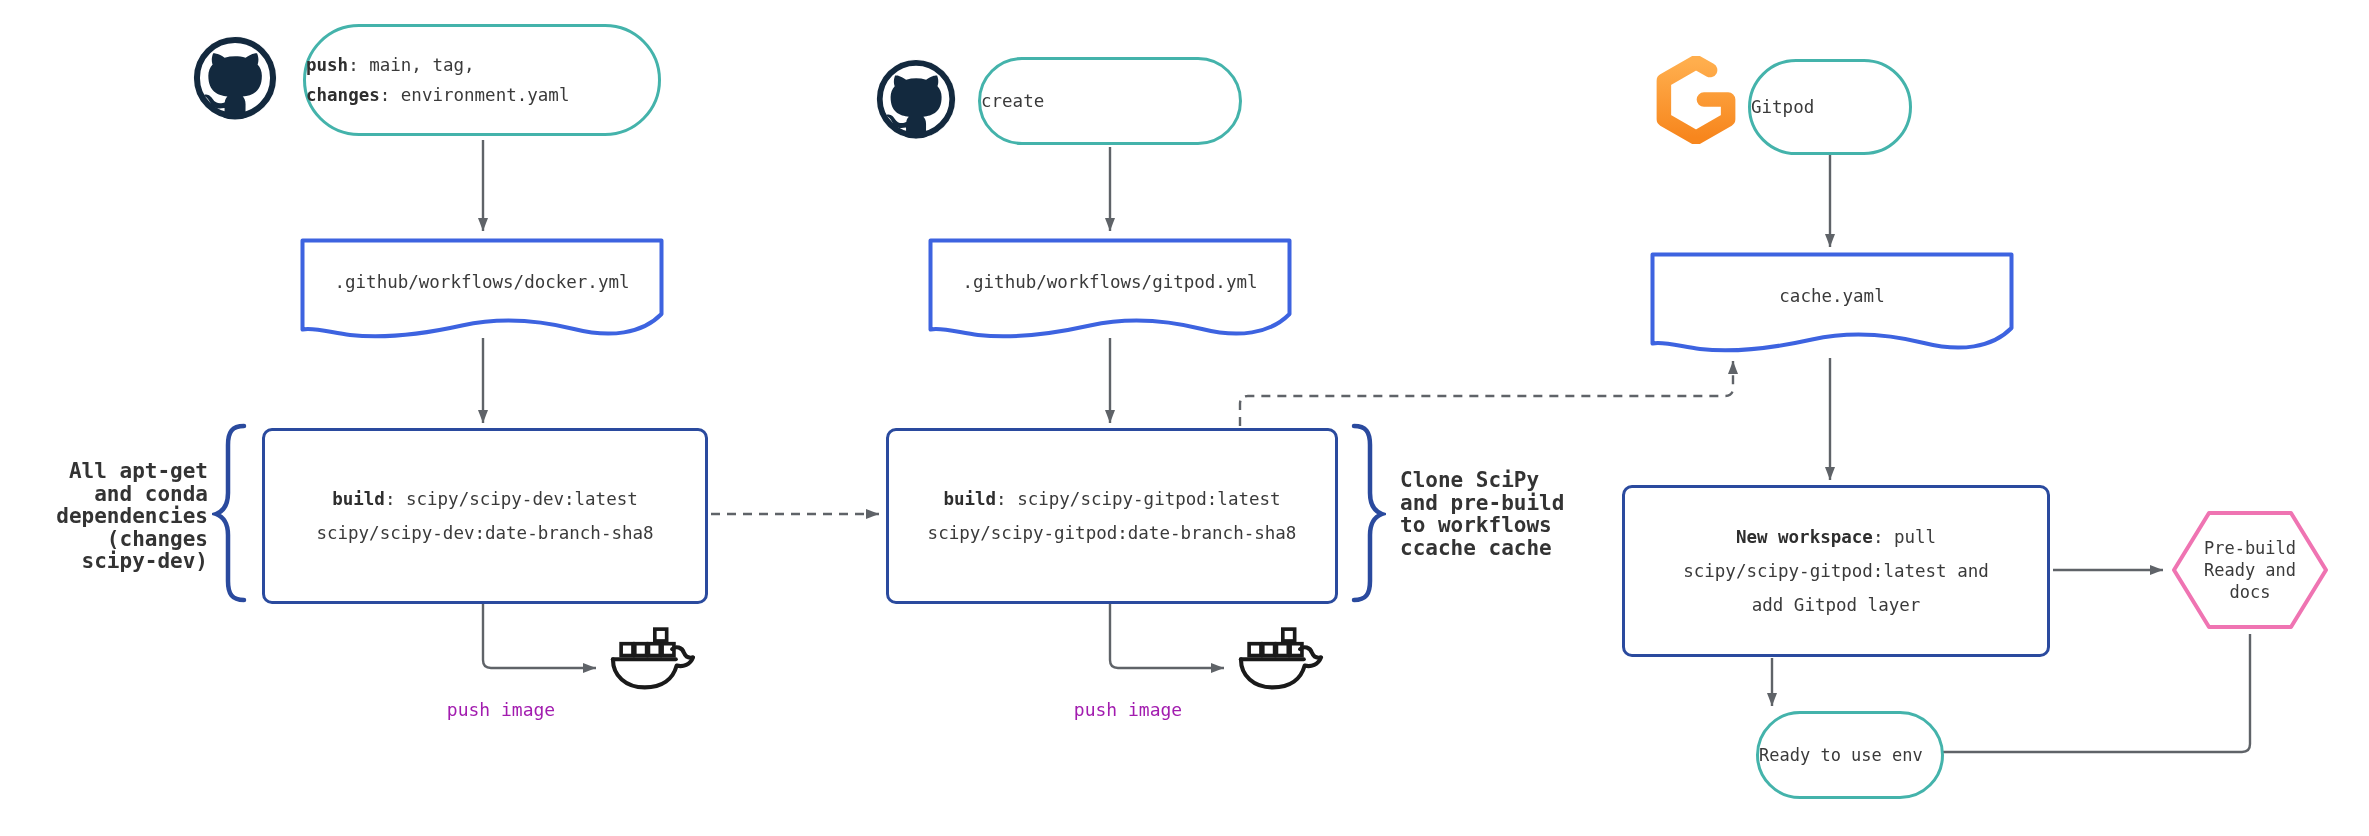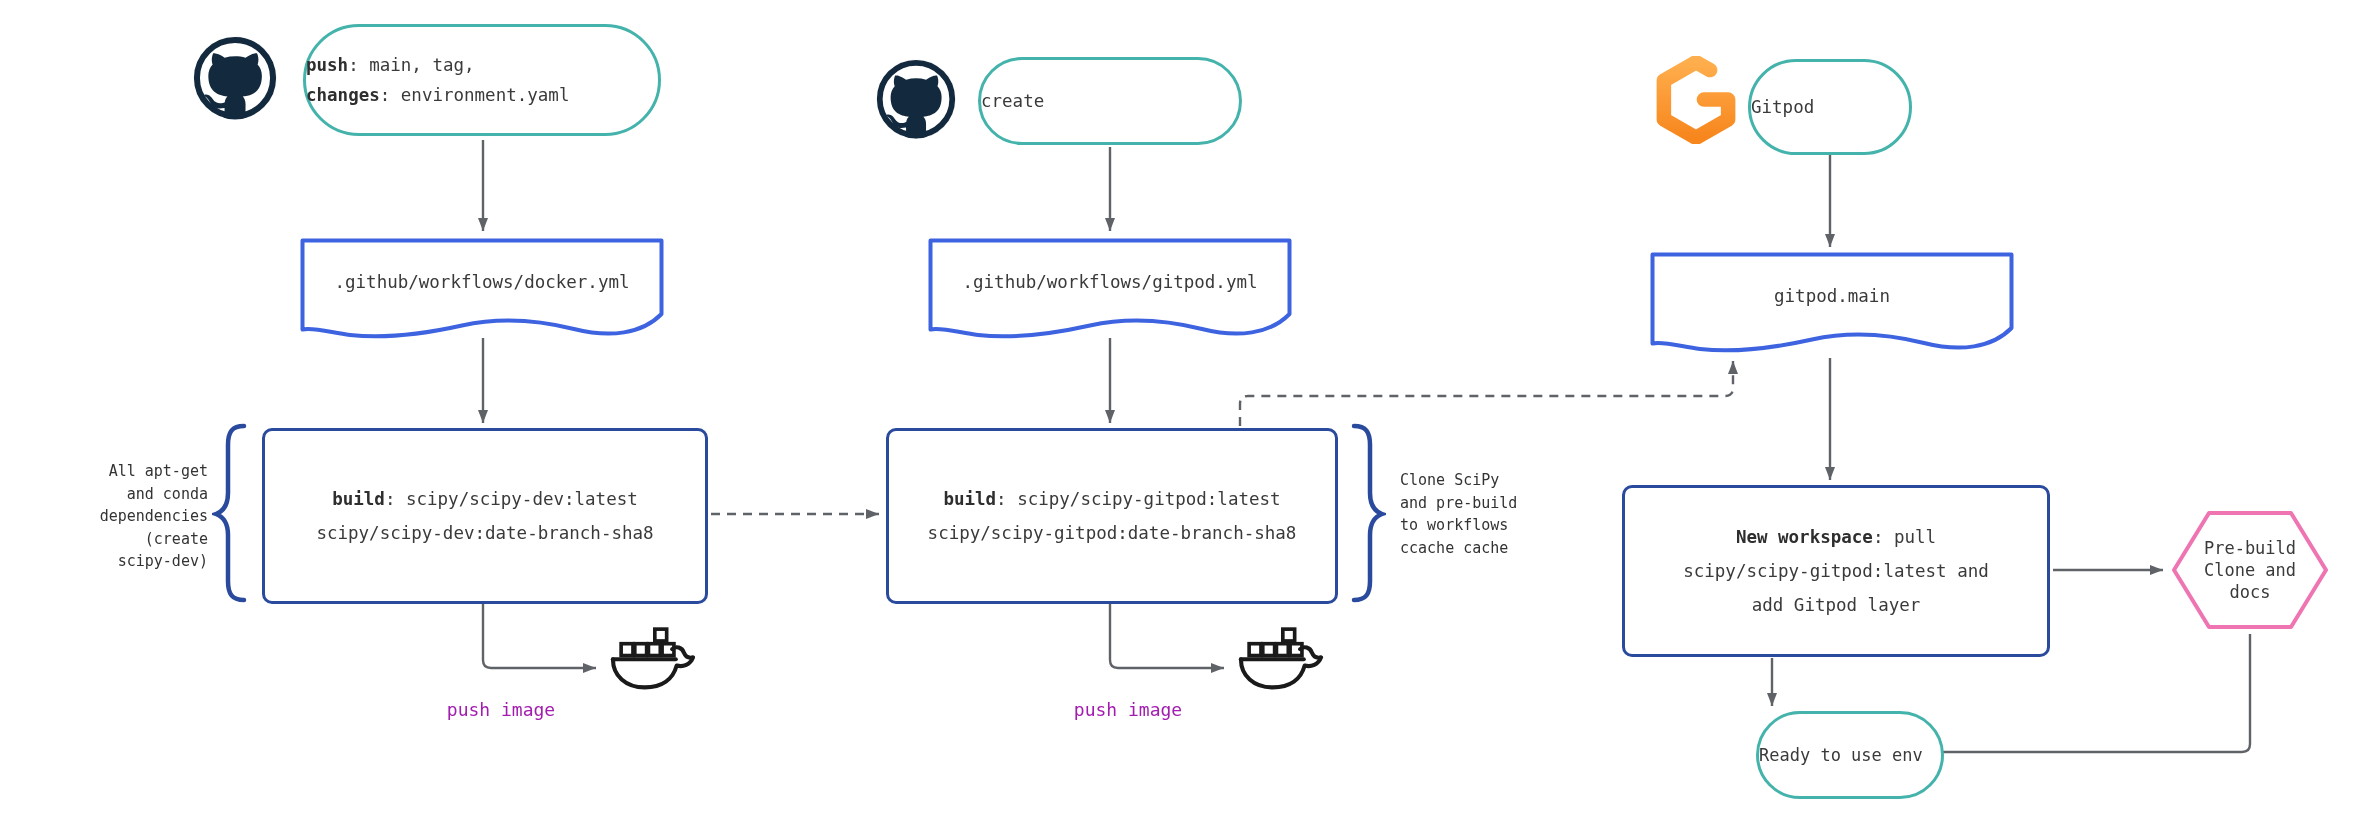--- a/index.html
+++ b/index.html
@@ -23,21 +23,21 @@
   .doc .doc-label{
     position:absolute;left:0;top:0;right:0;bottom:16px;display:flex;align-items:center;justify-content:center;
     font-size:17.5px;
   }
   .hex{position:absolute;}
   .hex svg{position:absolute;left:0;top:0;width:100%;height:100%;}
   .hex .hex-label{
     position:absolute;inset:0;display:flex;flex-direction:column;align-items:center;justify-content:center;
     font-size:17px;line-height:22px;text-align:center;
   }
-  .anno{position:absolute;font-size:15px;line-height:22.5px;color:#333;}
+  .anno{position:absolute;font-size:21px;line-height:22.5px;color:#333;font-weight:bold;}
   .push-label{position:absolute;font-size:18px;text-align:center;color:#a21caf;}
   b{font-weight:bold;color:#2e2e2e;}
   .icon{position:absolute;}
   .icon svg{display:block;width:100%;height:100%;}
 </style>
 </head>
 <body>
 
 <div class="canvas">
 
@@ -111,21 +111,21 @@
     <svg viewBox="0 0 364 104">
         <use href="#docShape"></use>
       </svg>
     <div class="doc-label">.github/workflows/docker.yml</div>
   </div>
 
   <div class="anno" style="left:36px;top:460px;width:172px;text-align:right">
     <div>All apt-get</div>
     <div>and conda</div>
     <div>dependencies</div>
-    <div>(create</div>
+    <div>(changes</div>
     <div>scipy-dev)</div>
   </div>
 
   <div class="icon" style="left:212px;top:423px;width:40px;height:180px">
     <svg viewBox="0 0 40 180">
       <path d="M32 3 C20 3 16 9 16 22 L16 70 C16 82 12 88 4 91 C12 94 16 100 16 112 L16 158 C16 171 20 177 32 177" fill="none" stroke="#2a4a9e" stroke-width="4.5" stroke-linecap="round"></path>
     </svg>
   </div>
 
   <div class="rectnode" style="left:262px;top:428px;width:446px;height:176px">
@@ -185,35 +185,35 @@
         <use href="#gitpodMark"></use>
       </svg>
   </div>
 
   <div class="pill" style="left:1748px;top:59px;width:164px;height:96px">Gitpod</div>
 
   <div class="doc" style="left:1650px;top:252px;width:364px;height:104px">
     <svg viewBox="0 0 364 104">
         <use href="#docShape"></use>
       </svg>
-    <div class="doc-label">gitpod.main</div>
+    <div class="doc-label">cache.yaml</div>
   </div>
 
   <div class="rectnode" style="left:1622px;top:485px;width:428px;height:172px">
     <div><b>New workspace</b><span>: pull</span></div>
     <div>scipy/scipy-gitpod:latest and</div>
     <div>add Gitpod layer</div>
   </div>
 
   <div class="hex" style="left:2170px;top:508px;width:160px;height:124px">
     <svg viewBox="0 0 160 124">
       <polygon points="4,62 39,5 121,5 156,62 121,119 39,119" fill="#ffffff" stroke="#ef74b2" stroke-width="4" stroke-linejoin="round"></polygon>
     </svg>
     <div class="hex-label">
       <div>Pre-build</div>
-      <div>Clone and</div>
+      <div>Ready and</div>
       <div>docs</div>
     </div>
   </div>
 
   <div class="pill" style="left:1756px;top:711px;width:188px;height:88px;font-size:17px">Ready to use env</div>
 
 </div>
 
 </body></html>

